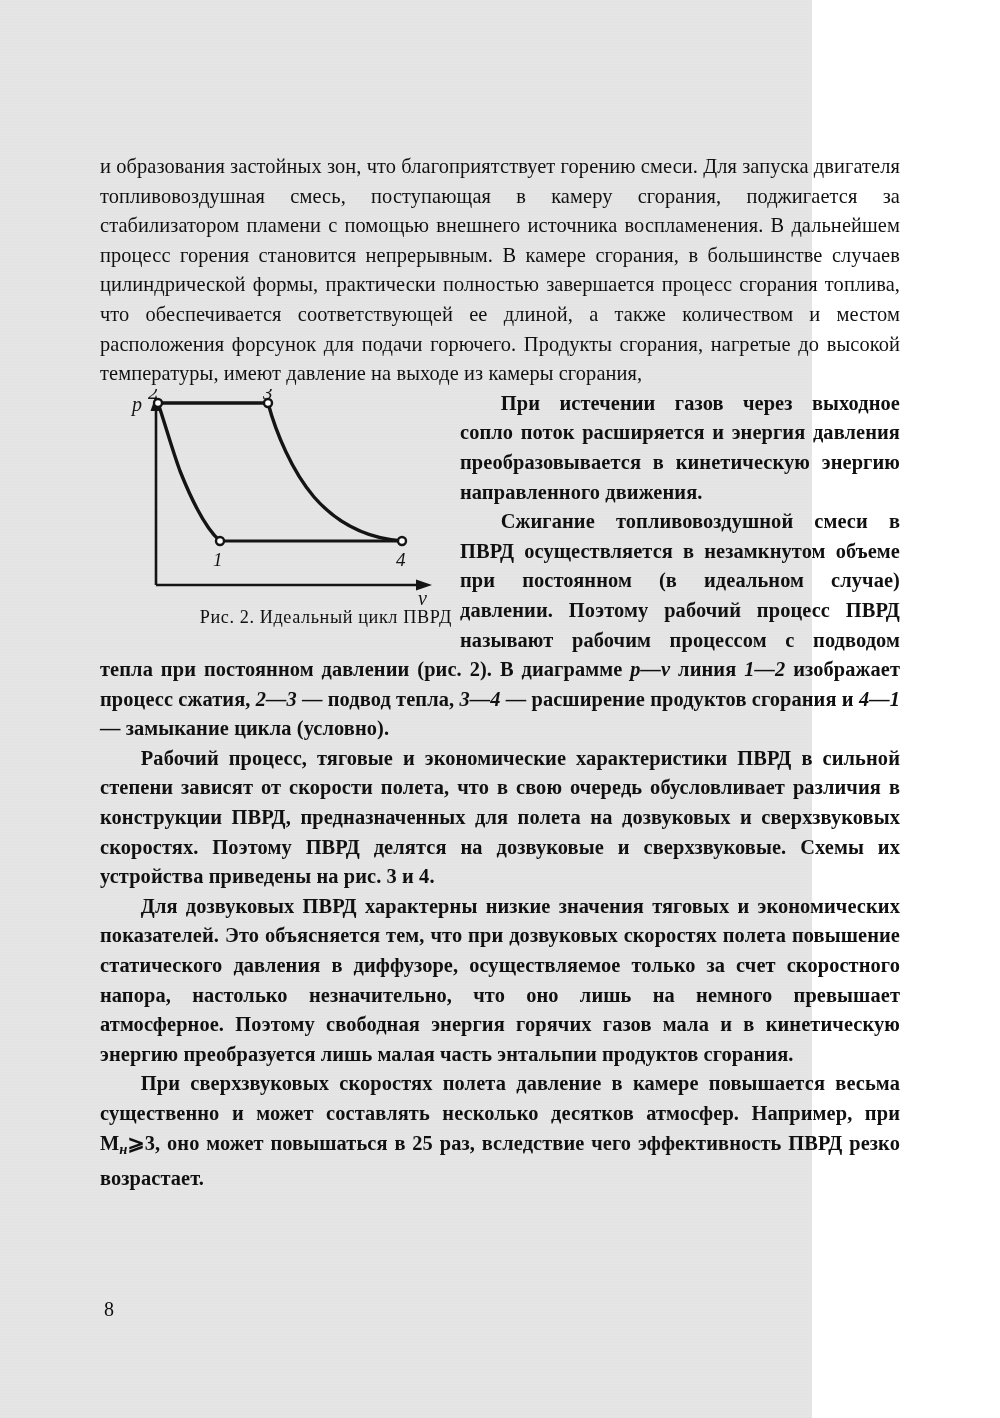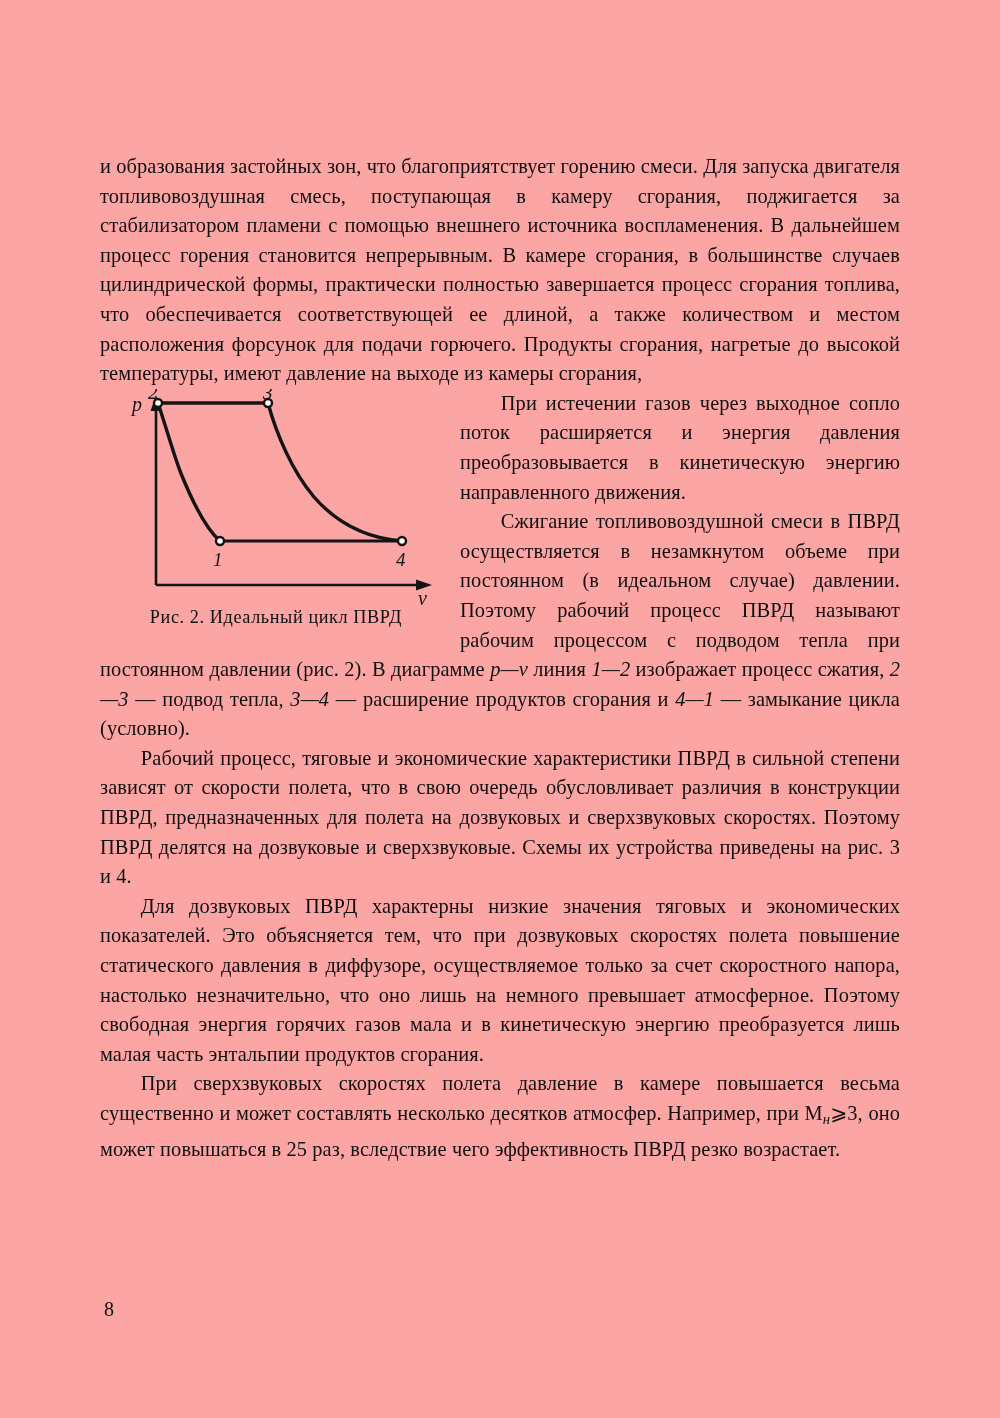--- a/index.html
+++ b/index.html
@@ -13,23 +13,23 @@
     height: 1418px;
     position: relative;
     font-family: "Liberation Serif", "DejaVu Serif", serif;
     color: #101010;
     overflow: hidden;
   }
 
   .page {
     position: absolute;
     left: 0; top: 0;
-    width: 1000px;
+    width: 812px;
     height: 1418px;
-    background: #fca5a5;
+    background: #e5e5e5;
   }
 
   .textblock {
     position: absolute;
     left: 100px;
     top: 152px;
     width: 800px;
   }
 
   p.body {
@@ -37,20 +37,21 @@
     font-size: 20.4px;
     line-height: 29.6px;
     text-align: justify;
     text-justify: inter-word;
     letter-spacing: 0.1px;
     -webkit-hyphens: none;
     hyphens: none;
   }
   p.body.indent {
     text-indent: 2.0em;
+    font-weight: bold;
   }
   p.body.noindent {
     text-indent: 0;
   }
 
   
   .figwrap {
     float: left;
     width: 360px;
     height: 252px;
@@ -64,21 +65,21 @@
     height: 252px;
   }
   .figure svg {
     display: block;
   }
   .figcaption {
     position: absolute;
     left: 0;
     top: 218px;
     width: 352px;
-    text-align: center;
+    text-align: right;
     font-size: 18.2px;
     letter-spacing: 0.6px;
     white-space: nowrap;
   }
 
   .clearfix::after {
     content: "";
     display: block;
     clear: both;
   }

